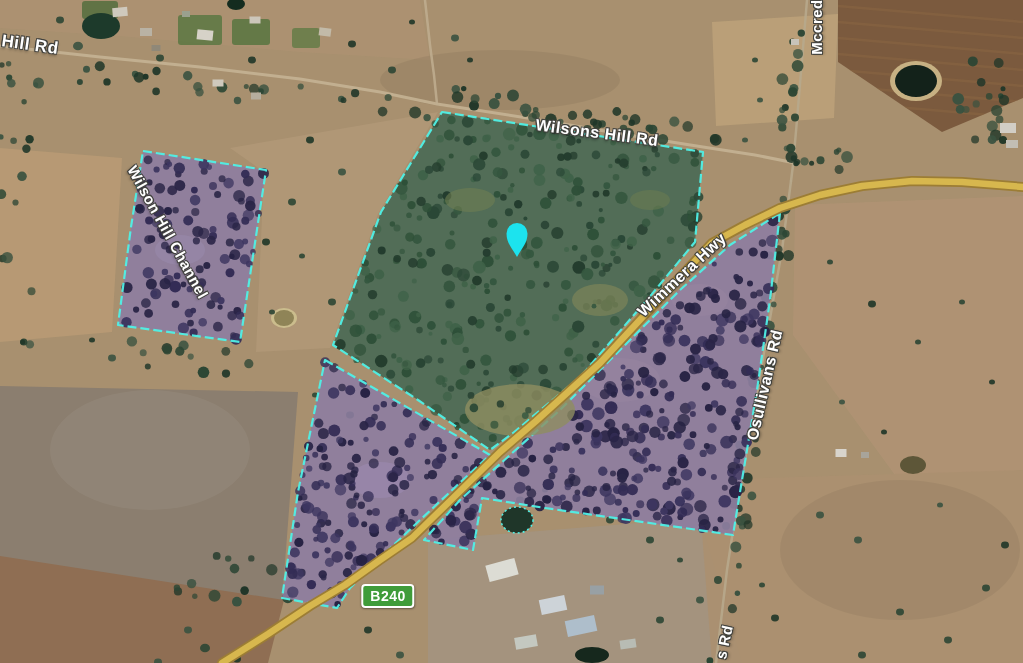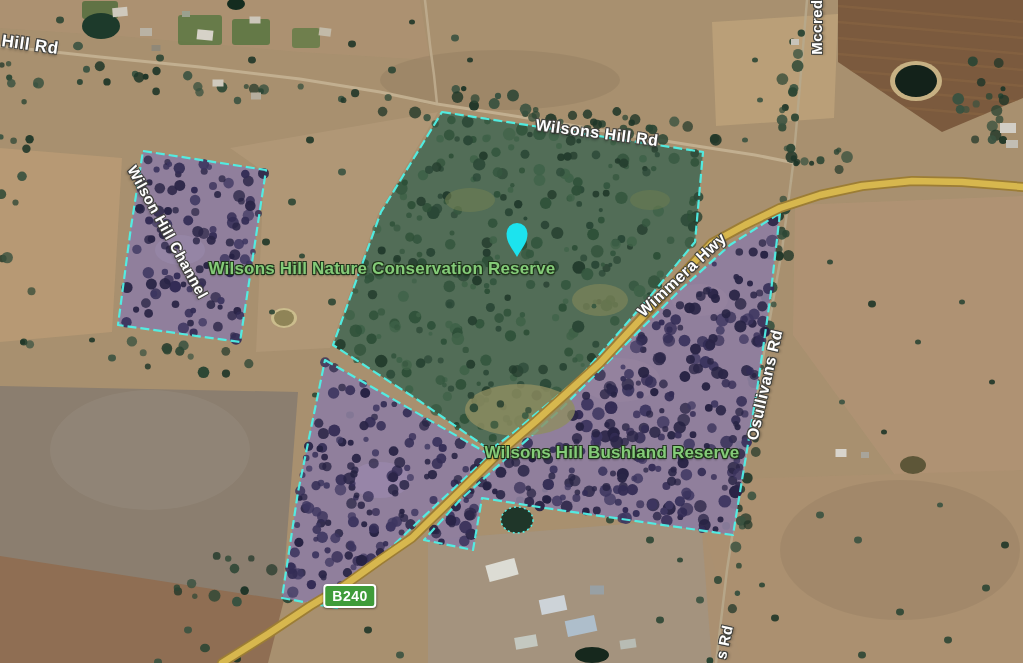--- a/index.html
+++ b/index.html
@@ -1277,33 +1277,31 @@
   <ellipse cx="517" cy="520" rx="16" ry="13" fill="#1f3629" stroke="var(--boundary,#4ff0e6)" stroke-width="1.5" stroke-dasharray="2 3"></ellipse>
 </svg>
 
 <div id="marker">
   <svg width="26" height="37" viewBox="0 0 26 37">
     <path d="M13,36 C8,27 2.5,22 2.5,12.5 a10.5,10.5 0 1 1 21,0 C23.5,22 18,27 13,36 z" fill="var(--marker,#1ce3ee)"></path>
   </svg>
 </div>
 
 
-<div class="lbl reserve-lbl" style="left:382px;top:269px;transform:translate(-50%,-50%);">Wilsons Hill Nature Conservation Reserve</div>
-
-<div class="lbl reserve-lbl" style="left:612px;top:453px;transform:translate(-50%,-50%);">Wilsons Hill Bushland Reserve</div>
+
 
 <div class="lbl road-lbl" style="left:30px;top:45px;transform:translate(-50%,-50%) rotate(8deg);font-size:17px;">Hill Rd</div>
 
 <div class="lbl road-lbl" style="left:597px;top:133px;transform:translate(-50%,-50%) rotate(7.5deg);">Wilsons Hill Rd</div>
 
 <div class="lbl road-lbl" style="left:682px;top:275px;transform:translate(-50%,-50%) rotate(-43deg);">Wimmera Hwy</div>
 
 <div class="lbl road-lbl" style="left:765px;top:385px;transform:translate(-50%,-50%) rotate(-77deg);">Osullivans Rd</div>
 
 <div class="lbl road-lbl" style="left:816px;top:27px;transform:translate(-50%,-50%) rotate(-90deg);font-size:15px;">Mccred</div>
 
 <div class="lbl road-lbl" style="left:724px;top:642px;transform:translate(-50%,-50%) rotate(-78deg);font-size:15px;">s Rd</div>
 
 <div class="lbl road-lbl" style="left:168px;top:232px;transform:translate(-50%,-50%) rotate(61deg);font-size:15px;">Wilson Hill Channel</div>
 
-<div class="shield" style="left:350px;top:596px;">B240</div>
+<div class="shield" style="left:388px;top:596px;">B240</div>
 
 </div>
 
 </body></html>

